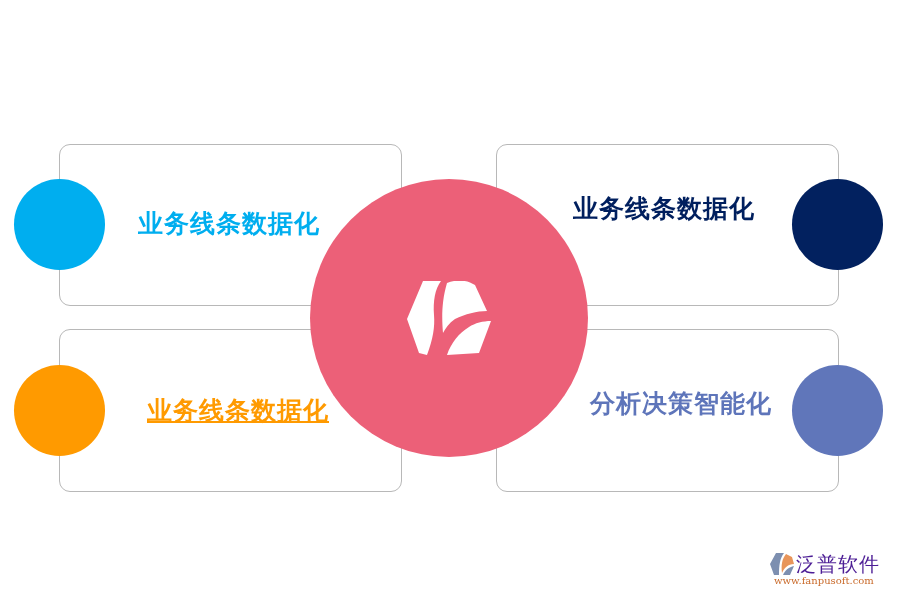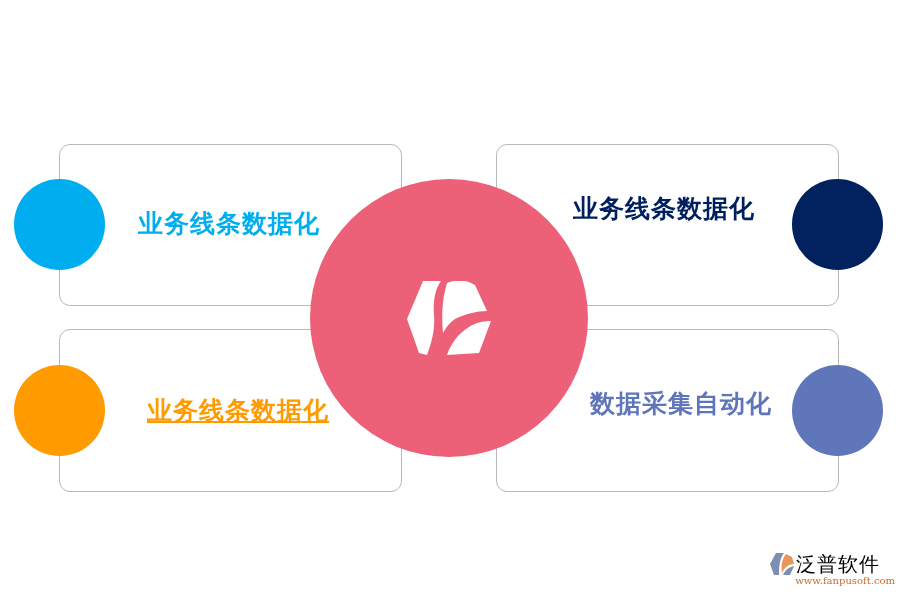--- a/index.html
+++ b/index.html
@@ -53,29 +53,28 @@
     .brand {
       position: absolute;
       left: 770px; top: 553px;
       width: 125px; height: 40px;
     }
     .brand-row { display: flex; align-items: center; }
     .brand-logo { width: 24px; height: 22px; margin-right: 2px; }
     .brand-name {
       font-family: "DejaVu Sans", sans-serif;
       font-size: 20px; line-height: 22px;
-      color: #000000;
+      color: #4c1d95;
       letter-spacing: 1px;
     }
     .brand-url {
       font-family: "DejaVu Serif", "Liberation Serif", serif;
       font-size: 10px; line-height: 12px;
       color: #c96a2a;
       margin-left: 4px;
-      text-align: right;
     }
   </style>
 </head>
 <body>
 
 <div class="card card-tl"></div>
 <div class="card card-tr"></div>
 <div class="card card-bl"></div>
 <div class="card card-br"></div>
 
@@ -91,21 +90,21 @@
 
     <path d="M40 2 C50 -2 60 -1 68 4 L80 30 C70 30 58 33 48 38 C42 42 38 48 36 52 C35 40 34 22 40 2 Z" fill="#ffffff"></path>
 
     <path d="M84 40 L72 72 L40 74 C44 62 52 52 62 46 C68 42 76 40 84 40 Z" fill="#ffffff"></path>
   </svg>
 </div>
 
 <div class="label label-tl" style="color:#00AEEF;">业务线条数据化</div>
 <div class="label label-tr" style="color:#001F5E;">业务线条数据化</div>
 <div class="label label-bl" style="color:#FF9A00;text-decoration:underline;">业务线条数据化</div>
-<div class="label label-br" style="color:#5E75BA;">数据采集自动化</div>
+<div class="label label-br" style="color:#5E75BA;">分析决策智能化</div>
 
 <div class="brand">
   <div class="brand-row">
     <svg class="brand-logo" viewBox="0 0 24 22">
       <path d="M6 0 L14 0 C10 5 9 12 9 22 L4 22 L0 11 Z" fill="#7d8fb0"></path>
       <path d="M16 1 L22 4 L24 11 C18 11 14 15 12 20 C11 12 12 6 16 1 Z" fill="#e8955a"></path>
       <path d="M24 13 L20 22 L13 22 C15 17 19 14 24 13 Z" fill="#7d8fb0"></path>
     </svg>
     <span class="brand-name">泛普软件</span>
   </div>

